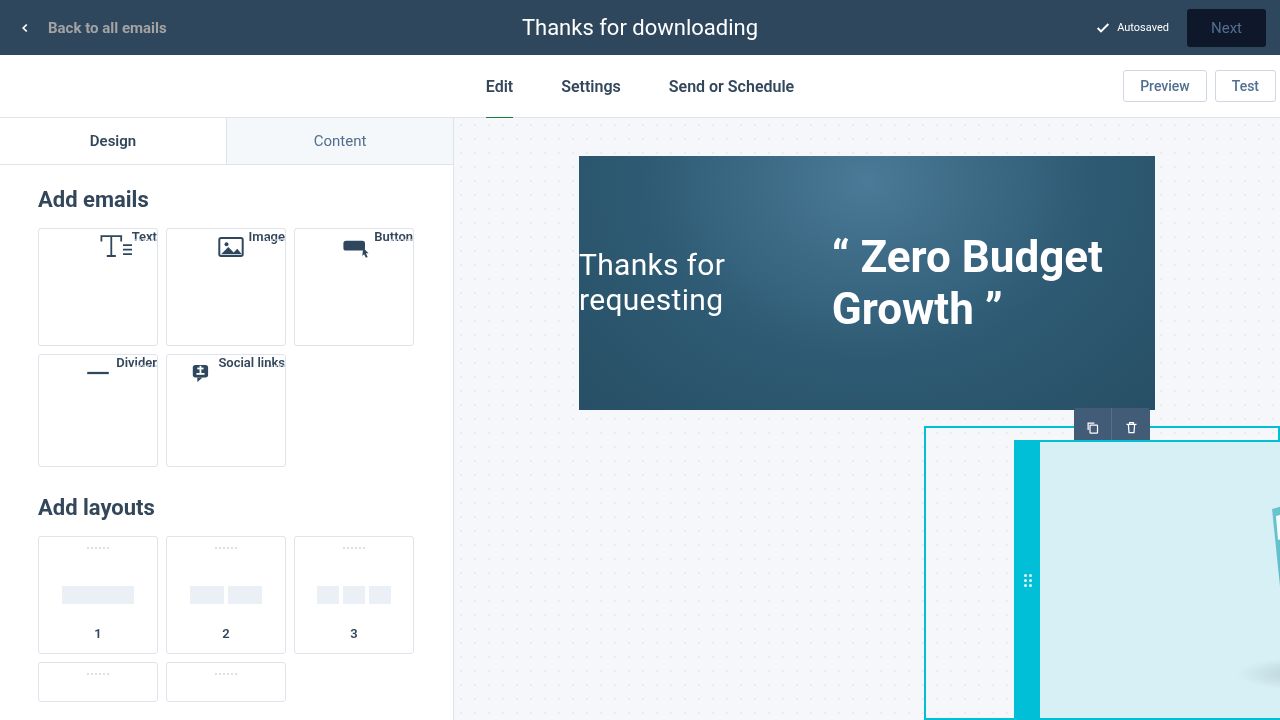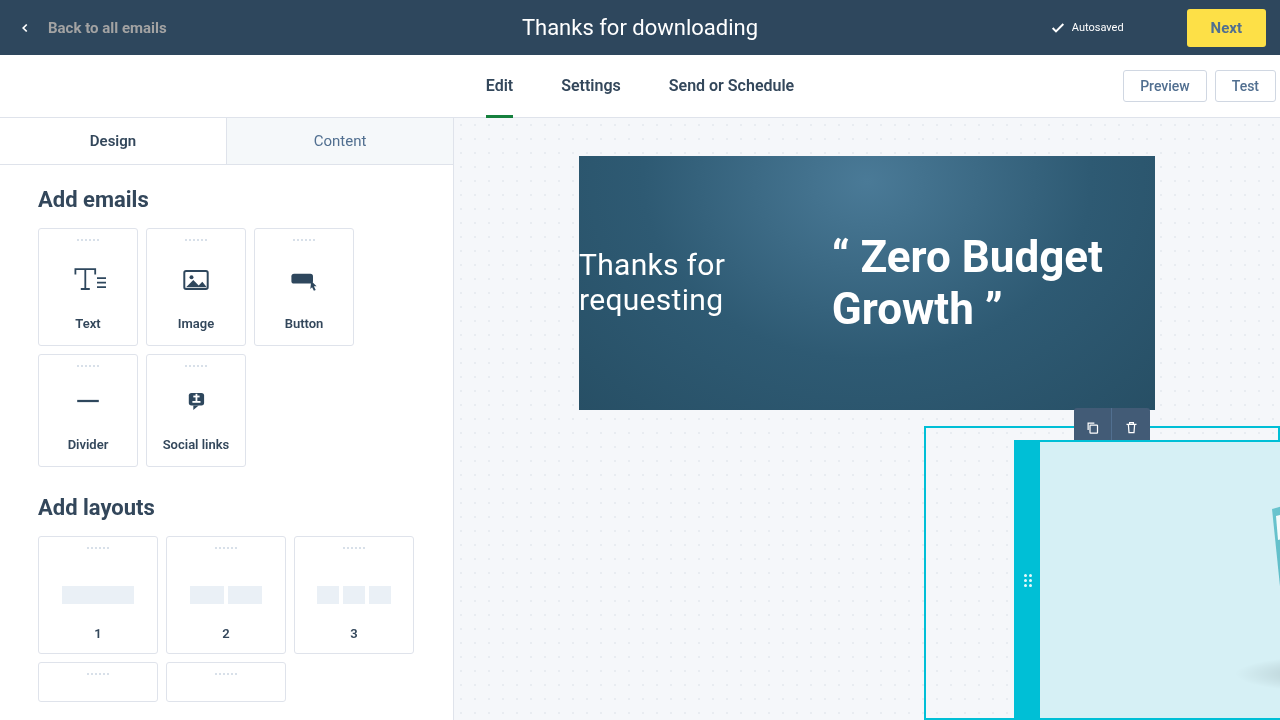--- a/index.html
+++ b/index.html
@@ -6,42 +6,42 @@
   html, body { width: 1280px; height: 720px; overflow: hidden; font-family: -apple-system, BlinkMacSystemFont, "Segoe UI", Roboto, Arial, sans-serif; color: #33475b; background: #fff; }
 
   
   .topbar { height: 55px; background: #2e475d; display: flex; align-items: center; justify-content: space-between; padding: 0 14px 0 18px; }
   .back-link { display: flex; align-items: center; color: #a3a3a3; font-size: 15px; cursor: pointer; gap: 16px; font-weight: bold; }
   .back-link svg { width: 14px; height: 14px; }
   .doc-title { color: #fff; font-size: 22px; font-weight: 400; position: absolute; left: 50%; transform: translateX(-50%); }
   .top-right { display: flex; align-items: center; gap: 18px; }
   .autosaved { display: flex; align-items: center; color: #fff; font-size: 11px; gap: 6px; }
   .autosaved svg { width: 16px; height: 16px; }
-  .next-btn { background: #fde047; color: #516f90; font-size: 15px; font-weight: 700; padding: 10px 24px; border-radius: 3px; cursor: pointer; margin-left: 45px; }
+  .next-btn { background: #0f172a; color: #516f90; font-size: 15px; font-weight: 400; padding: 10px 24px; border-radius: 3px; cursor: pointer; }
 
   
   .tabbar { height: 63px; border-bottom: 1px solid #dfe3eb; display: flex; align-items: center; justify-content: center; position: relative; background: #fff; }
   .tabs { display: flex; gap: 48px; }
   .tab { font-size: 16px; font-weight: 600; color: #33475b; padding: 20px 0; cursor: pointer; }
-  .tab.active { color: #33475b; border-bottom: 5px solid #15803d; margin-bottom: -3px; }
+  .tab.active { color: #33475b; border-bottom: 2px solid #15803d; margin-bottom: -3px; }
   .tab-right { position: absolute; right: 4px; display: flex; gap: 8px; }
   .ghost-btn { background: #fff; border: 1px solid #d0d7e2; color: #516f90; font-size: 14px; padding: 7px 16px; border-radius: 3px; cursor: pointer; font-weight: 500;}
 
   
   .body { display: flex; height: calc(720px - 55px - 63px); }
 
   
   .left { width: 454px; border-right: 1px solid #dfe3eb; overflow: hidden; display:flex; flex-direction:column;}
   .panel-tabs { display: flex; height: 47px; border-bottom: 1px solid #dfe3eb; }
   .panel-tab { flex: 1; display: flex; align-items: center; justify-content: center; font-size: 15px; font-weight: 600; color: #33475b; cursor: pointer; }
   .panel-tab:last-child { border-left: 1px solid #dfe3eb; color: #516f90; font-weight: 400; background:#f5f8fa;}
   .panel-scroll { padding: 22px 38px 0 38px; overflow:hidden;}
   .section-h { font-size: 22px; font-weight: 700; color: #33475b; margin-bottom: 16px; }
   .tile-grid { display: flex; flex-wrap: wrap; gap: 8px; margin-bottom: 28px; }
-  .tile { width: 100px; height: 118px; border: 1px solid #dfe3eb; border-radius: 3px; display: flex; flex-direction: column; align-items: center; justify-content: flex-end; padding-bottom: 14px; position: relative; cursor: grab; background:#fff;}
+  .tile { width: 120px; height: 118px; border: 1px solid #dfe3eb; border-radius: 3px; display: flex; flex-direction: row; justify-content: flex-end; padding-bottom: 14px; position: relative; cursor: grab; background:#fff;}
   .tile.short { height: 113px; }
   .tile .grip { position: absolute; top: 10px; display:flex; gap:2px;}
   .tile .grip span{width:2px;height:2px;background:#cbd6e2;border-radius:50%;}
   .tile svg { width: 36px; height: 36px; margin-bottom: 18px; }
   .tile .lbl { font-size: 13px; font-weight: 600; color: #33475b; }
 
   .layout-grid { display: flex; flex-wrap: wrap; gap: 8px; }
   .ltile { width: 120px; height: 118px; border: 1px solid #dfe3eb; border-radius: 3px; display: flex; flex-direction: column; align-items: center; justify-content: flex-end; padding-bottom: 12px; position: relative; cursor: grab; background:#fff;}
   .ltile .grip { position: absolute; top: 10px; display:flex; gap:2px;}
   .ltile .grip span{width:2px;height:2px;background:#cbd6e2;border-radius:50%;}

